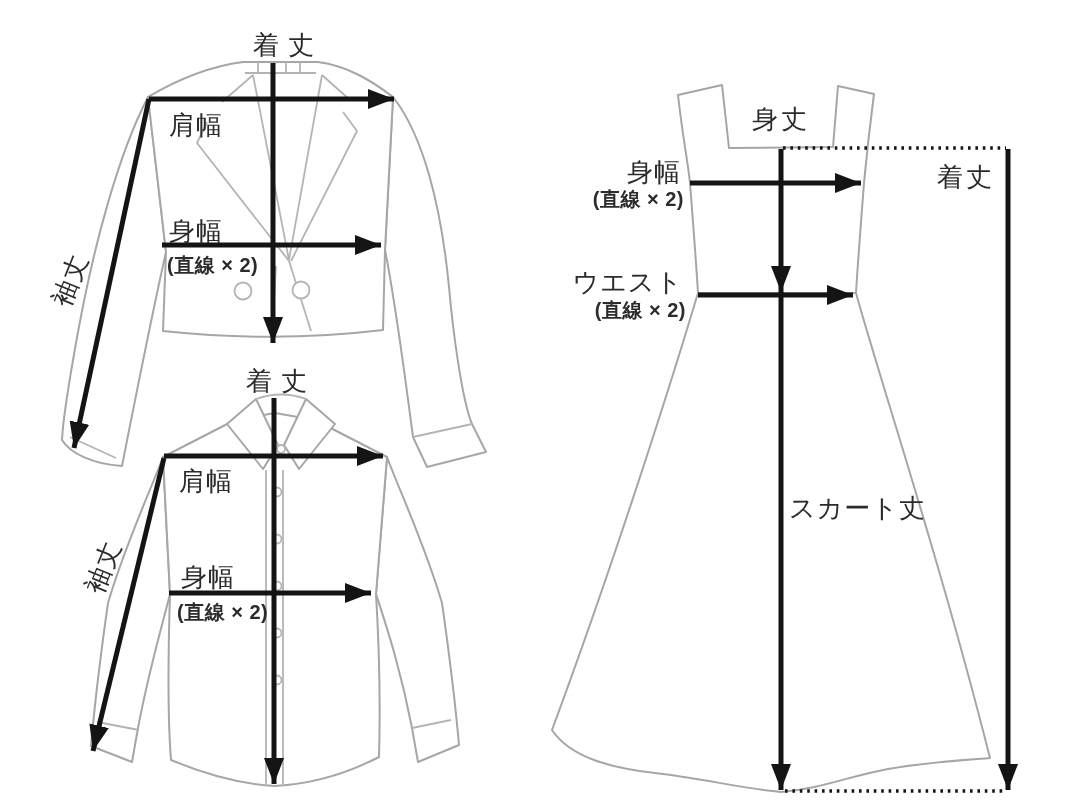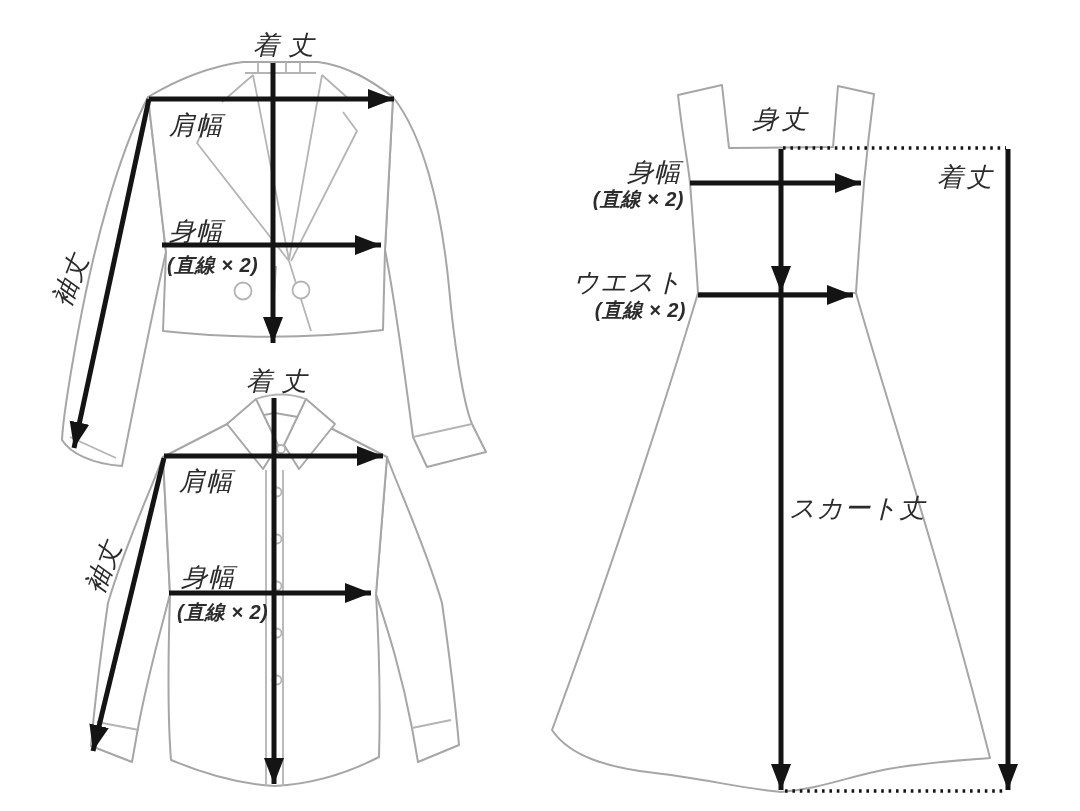--- a/index.html
+++ b/index.html
@@ -9,21 +9,20 @@
     --arrow:#141414;
     --text:#2b2b2b;
   }
   html,body{margin:0;padding:0;background:var(--background);}
   .canvas{
     position:relative;
     width:1080px;height:811px;
     background:var(--background);
     overflow:hidden;
     font-family:"Liberation Sans","DejaVu Sans",sans-serif;
-    font-style:italic;
   }
   svg{display:block;}
   .outline{fill:#ffffff;stroke:var(--outline);stroke-width:2;stroke-linejoin:round;}
   .detail{fill:none;stroke:var(--detail);stroke-width:1.8;stroke-linejoin:round;}
   .button{fill:#ffffff;stroke:var(--detail);stroke-width:1.8;}
   .arrow{stroke:var(--arrow);stroke-width:5;fill:none;}
   .dotted{stroke:var(--arrow);stroke-width:3.4;fill:none;stroke-dasharray:2.6 4.8;}
   .label{fill:var(--text);font-size:26px;letter-spacing:1px;}
   .label.mid{text-anchor:middle;}
   .label.end{text-anchor:end;}

